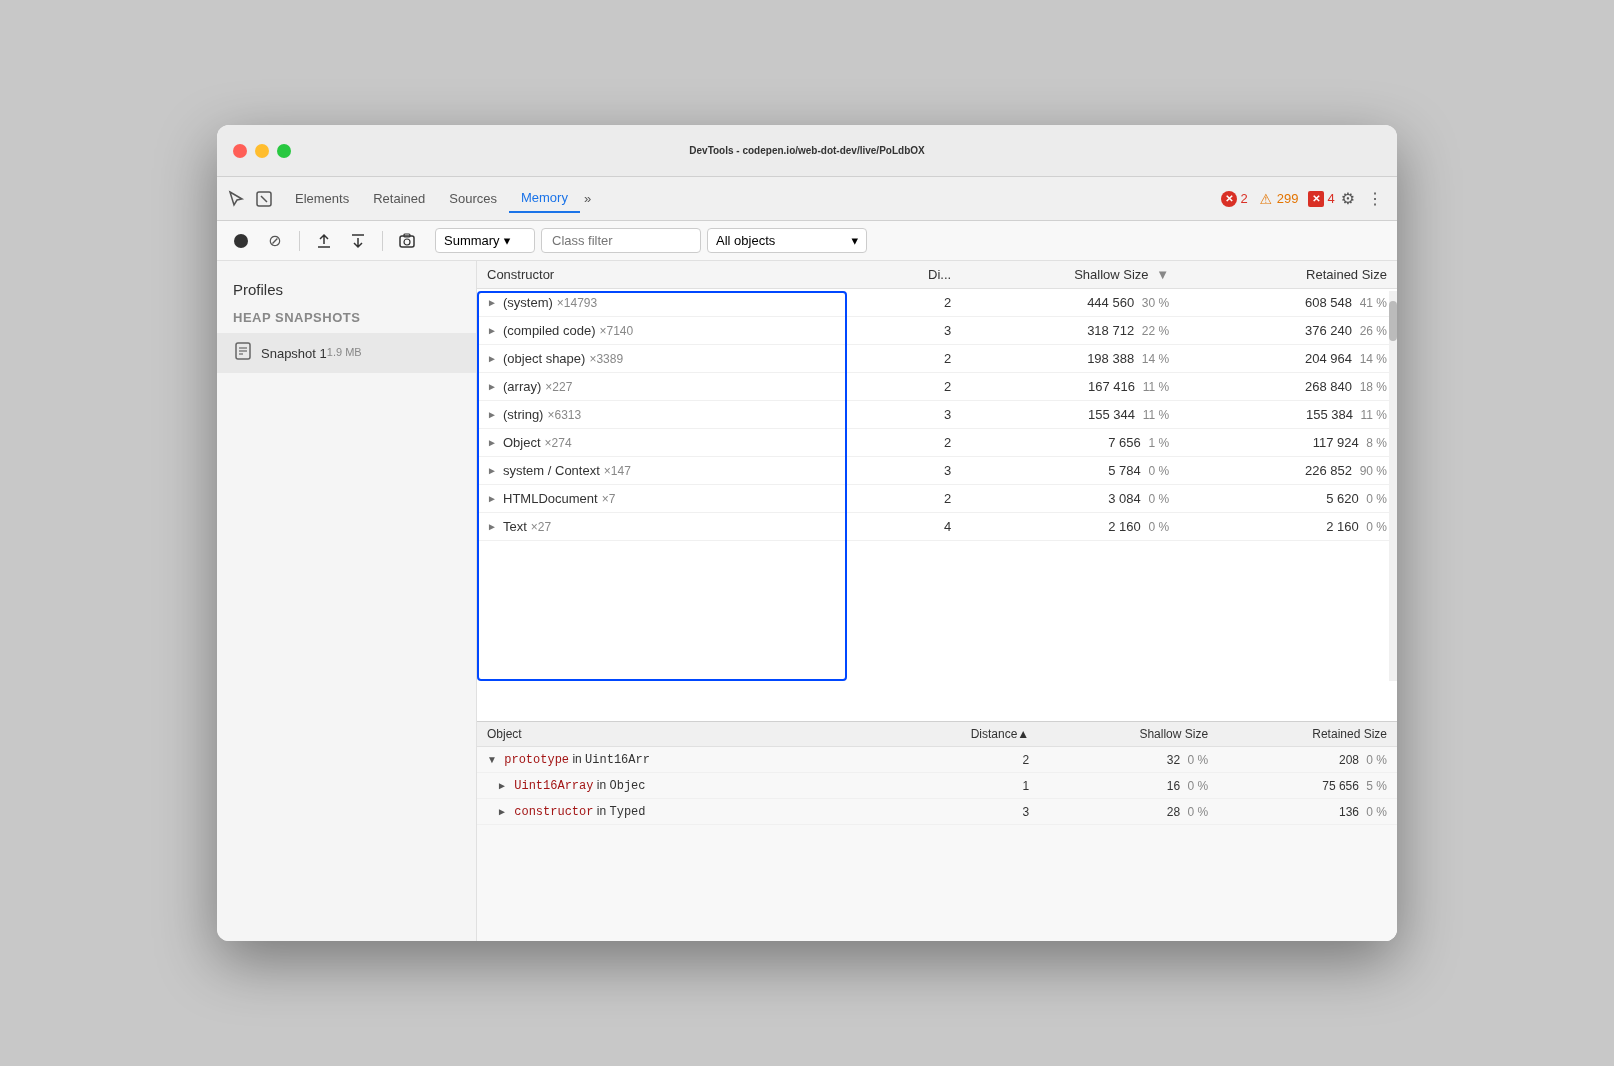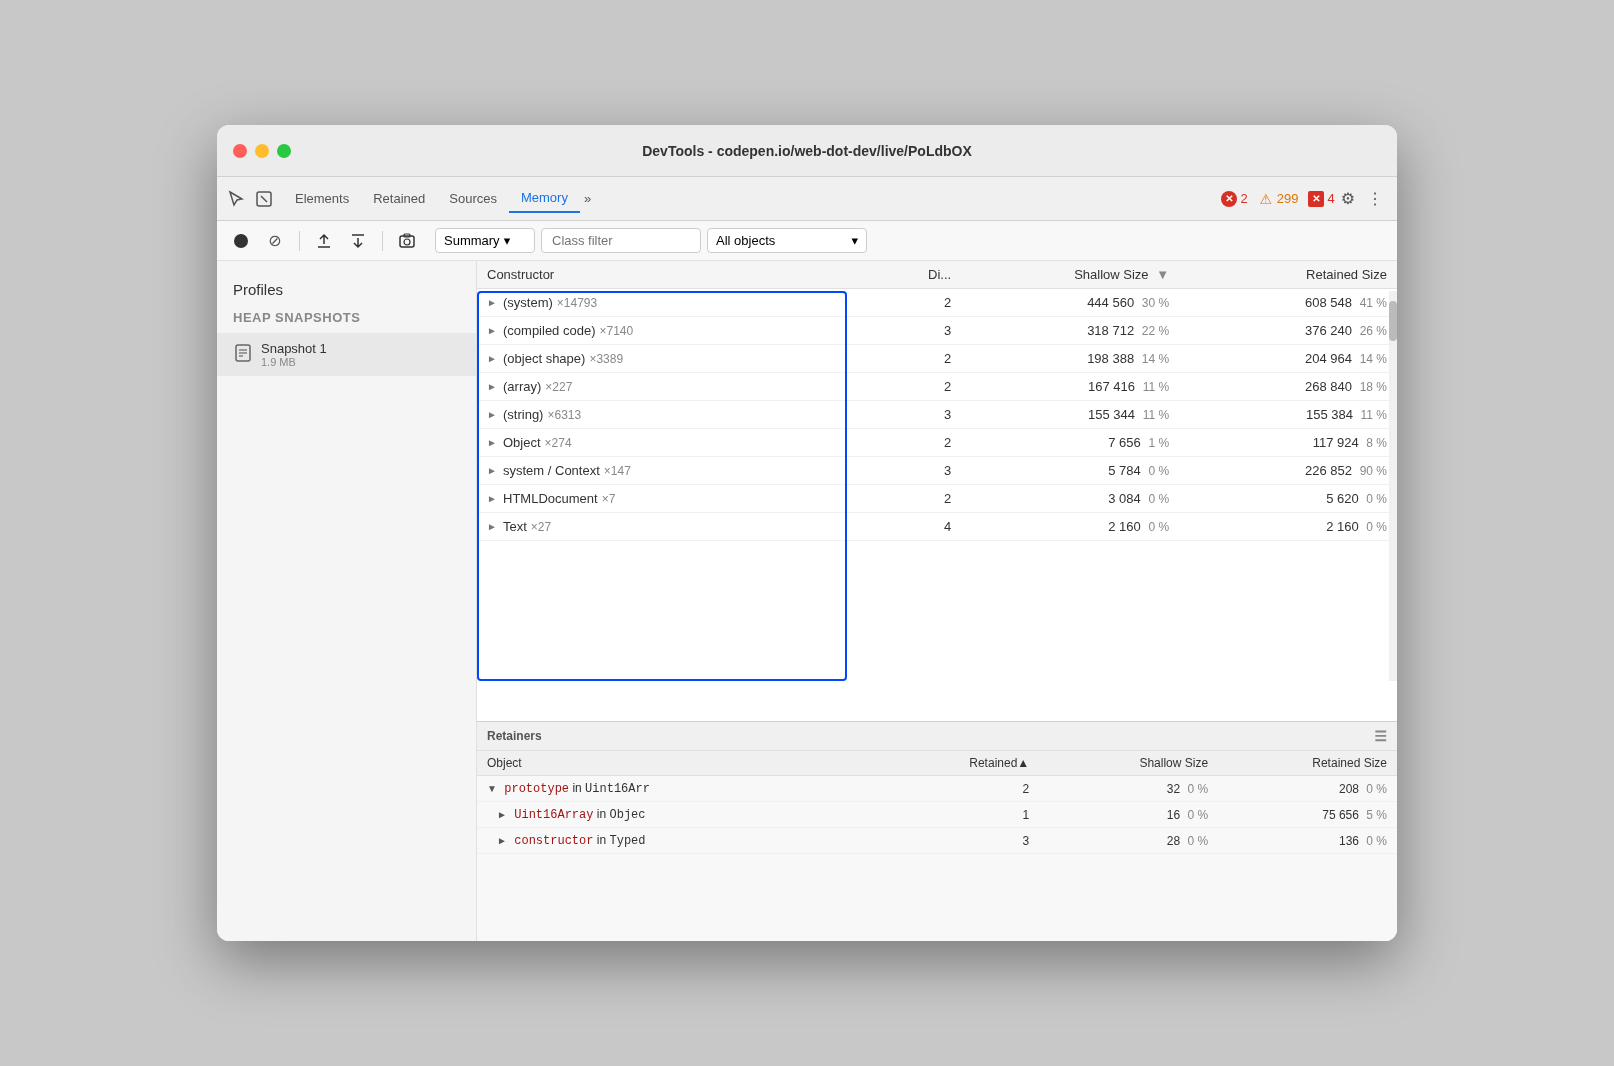--- a/index.html
+++ b/index.html
@@ -37,21 +37,21 @@
       width: 14px;
       height: 14px;
       border-radius: 50%;
       border: none;
       cursor: pointer;
     }
     .tb-close { background: #ff5f57; }
     .tb-min { background: #ffbd2e; }
     .tb-max { background: #28c840; }
     .titlebar-title {
-      font-size: 14px;
+      font-size: 10px;
       font-weight: 600;
       color: #333;
     }
     .devtools-nav {
       background: #f0f0f0;
       border-bottom: 1px solid #d0d0d0;
       display: flex;
       align-items: center;
       height: 44px;
       padding: 0 8px;
@@ -202,21 +202,21 @@
       padding: 8px 16px;
       cursor: pointer;
       font-size: 13px;
       color: #333;
       background: #e8e8e8;
     }
     .sidebar-item-icon {
       font-size: 16px;
       color: #666;
     }
-    .sidebar-item-info { display: flex; flex-direction: column; }
+    .sidebar-item-info { display: flex; }
     .sidebar-item-name { font-size: 13px; font-weight: 500; }
     .sidebar-item-size { font-size: 11px; color: #888; }
     .main-content {
       flex: 1;
       display: flex;
       flex-direction: column;
       overflow: hidden;
       background: white;
     }
     .heap-table {
@@ -558,32 +558,28 @@
 
         <div class="highlighted-box" id="highlight-box" style="top: 30px; left: 0; width: 370px; height: 390px; z-index: 10;">
         </div>
 
         <div style="position:absolute; right:0; top:30px; width:8px; height:390px; background:#f0f0f0;">
           <div style="width:8px; height:40px; background:#bbb; border-radius:4px; position:absolute; top:10px;"></div>
         </div>
       </div>
 
       <div class="retainers-section">
-        <div class="retainers-header">
-          <span>Retainers</span>
-          <span style="font-size:14px; color:#888;">☰</span>
-        </div>
         <table class="ret-table">
           <thead>
             <tr>
               <th style="width:340px;">
                 <span>Object</span>
               </th>
               <th class="right" style="width:100px;">
-                <span>Retained▲</span>
+                <span>Distance▲</span>
               </th>
               <th class="right" style="width:140px;">
                 <span>Shallow Size</span>
               </th>
               <th class="right" style="width:140px;">
                 <span>Retained Size</span>
               </th>
             </tr>
           </thead>
           <tbody id="ret-tbody">

